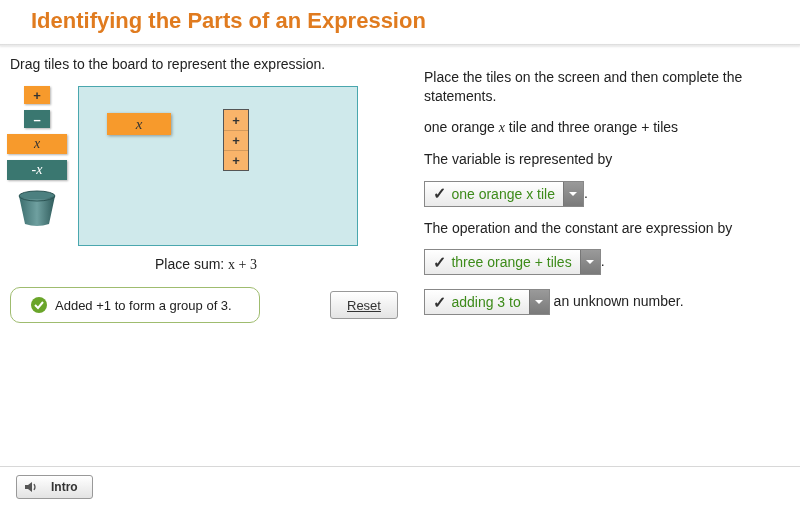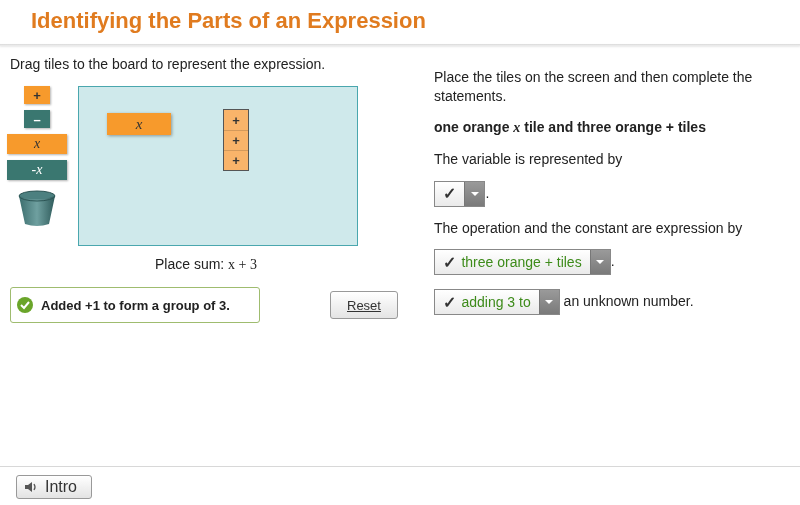--- a/index.html
+++ b/index.html
@@ -25,21 +25,21 @@
   }
   .divider {
     height: 2px;
     background: linear-gradient(to bottom, #d9d9d9, #f0f0f0);
     margin: 4px 0 0 0;
     box-shadow: 0 1px 2px rgba(0,0,0,0.1);
   }
   .main {
     display: flex;
     padding: 10px 16px 0 6px;
-    gap: 28px;
+    gap: 18px;
   }
   .left { width: 400px; }
   .right { flex: 1; }
   .instr { margin: 0 0 14px 4px; }
   .row1 { display: flex; align-items: flex-start; gap: 10px; }
   .palette { width: 62px; display: flex; flex-direction: column; gap: 6px; align-items: center; }
   .tile-plus, .tile-minus {
     width: 26px; height: 18px; color: #333; font-weight: bold;
     display:flex; align-items:center; justify-content:center;
     font-size: 13px;
@@ -87,44 +87,43 @@
     font-size: 14px;
   }
   .board-sum .expr { font-family: Georgia, serif; }
   .feedback-row {
     display:flex; align-items:center; gap: 70px;
     margin-left: 4px;
   }
   .feedback {
     width: 250px; height: 36px;
     border: 1px solid #9fbc6f;
-    border-radius: 3px;
+    border-radius: 10px;
     background:#fff;
     display:flex; align-items:center;
-    padding: 0 6px;
+    padding: 0 20px;
     gap: 8px;
     font-size: 13px;
-    font-weight: bold;
   }
   .check-circle {
     width:16px; height:16px; border-radius:50%;
     background:#6aa52a; display:flex; align-items:center; justify-content:center;
   }
   .check-circle svg { width:10px; height:10px; fill:#fff; }
   .btn {
     height: 28px; padding: 0 16px;
     border: 1px solid #999; border-radius: 3px;
     background: linear-gradient(#ffffff, #e4e4e4);
     font-size: 13px; color:#333;
     display:inline-flex; align-items:center; justify-content:center;
     cursor: pointer;
     text-decoration: underline;
   }
   .right p { margin: 12px 0 10px 0; line-height: 1.35; }
-  .bold { font-weight: bold; }
+  .bold { font-weight: normal; }
   .bold .it { font-style: italic; font-family: Georgia, serif; }
   .select {
     display:inline-flex; align-items:stretch;
     height: 26px;
     border: 1px solid #888;
     background: linear-gradient(#ffffff, #eaeaea);
     vertical-align: middle;
     margin: 2px 0;
   }
   .select .sel-body {
@@ -142,22 +141,22 @@
   .select .caret svg { fill:#fff; width:8px; height:8px; }
   .footer {
     position:absolute; bottom: 6px; left: 0; right: 0;
     border-top: 1px solid #d8d8d8;
     padding: 8px 16px 0 16px;
   }
   .intro-btn {
     height: 24px; padding: 0 14px 0 6px;
     border: 1px solid #999; border-radius: 3px;
     background: linear-gradient(#ffffff, #e3e3e3);
-    font-size: 16px; color:#333; font-weight:normal;
-    display:inline-flex; align-items:center; gap:6px; cursor:pointer;
+    font-size: 12px; color:#333; font-weight:bold;
+    display:inline-flex; align-items:center; gap:12px; cursor:pointer;
   }
   .intro-btn svg { width:16px; height:16px; fill:#555; }
 </style>
 </head>
 <body>
 
 <div class="header">
   <h1 class="title">Identifying the Parts of an Expression</h1>
 </div>
 <div class="divider"></div>
@@ -212,20 +211,21 @@
   <div class="right">
     <p>Place the tiles on the screen and then complete the statements.</p>
     <p class="bold">
       <span>one orange </span><span class="it">x</span><span> tile and three orange + tiles</span>
     </p>
     <p>The variable is represented by</p>
     <div>
       <span class="select">
         <span class="sel-body">
             <span class="bigcheck">✓</span>
+            <span>one orange x tile</span>
           </span>
         <span class="caret">
             <svg viewBox="0 0 8 8">
               <path d="M0 2 L4 6 L8 2 Z"></path>
             </svg>
           </span>
       </span><span>.</span>
     </div>
     <p style="margin-top:10px">The operation and the constant are expression by</p>
     <div>

